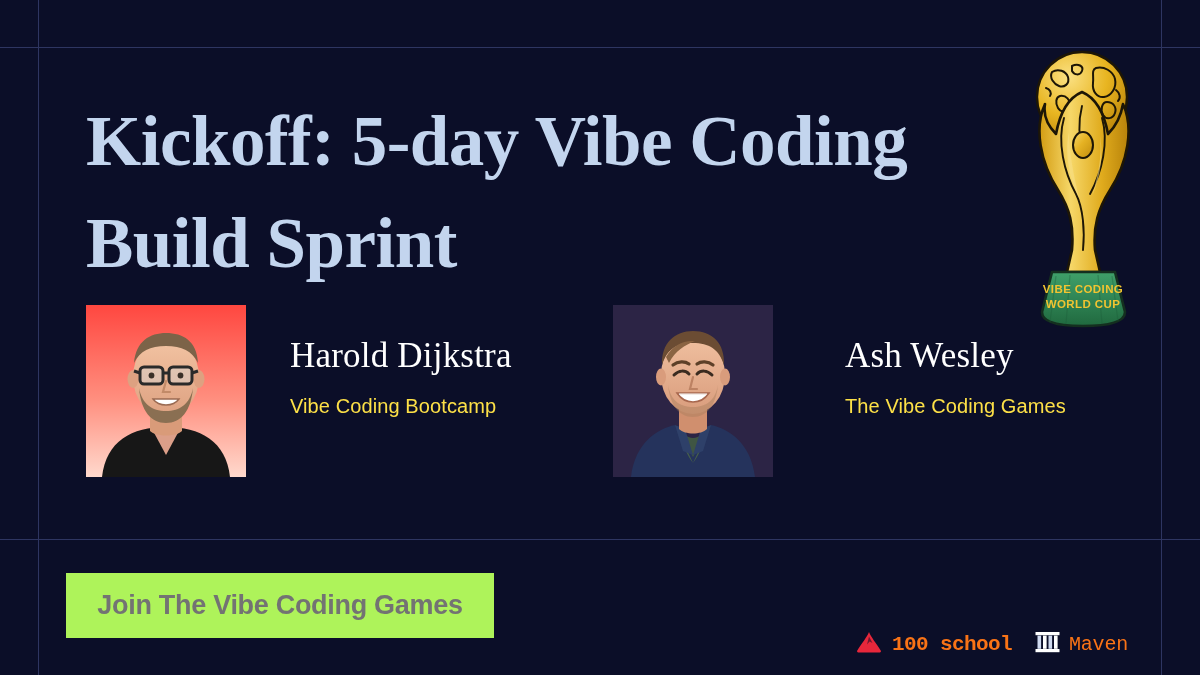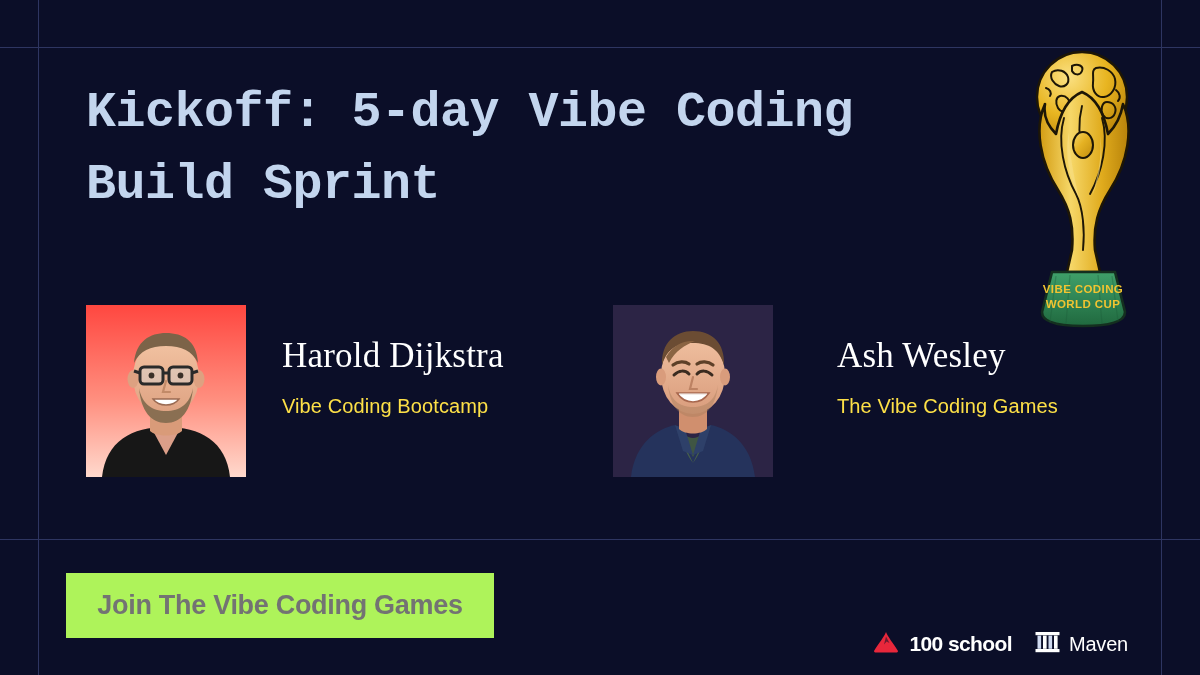--- a/index.html
+++ b/index.html
@@ -36,24 +36,24 @@
 
   .grid-v-left   { left: 38px; }
   .grid-v-right  { left: 1161px; }
   .grid-h-top    { top: 47px; }
   .grid-h-bottom { top: 539px; }
 
   
   .title {
     position: absolute;
     left: 86px;
-    top: 77px;
+    top: 90px;
     width: 860px;
-    font-family: Liberation Mono, monospace;
-    font-size: 50px;
+    font-family: Liberation Serif, serif;
+    font-size: 71px;
     line-height: 1.44;
     color: #c3d5ee;
     letter-spacing: -0.5px;
     white-space: pre-line;
   }
 
   
   .trophy-wrap {
     position: absolute;
     left: 1012px;
@@ -86,20 +86,21 @@
     height: 172px;
     flex: 0 0 160px;
     position: relative;
     overflow: hidden;
   }
   .headshot svg { display: block; width: 100%; height: 100%; }
 
   .speaker-text {
     padding-left: 36px;
     padding-top: 30px;
+    margin-left: 8px;
   }
   .speaker-name {
     font-family: "Liberation Serif", "DejaVu Serif", serif;
     font-size: 35px;
     line-height: 1.18;
     color: #ffffff;
     letter-spacing: 0.2px;
     white-space: nowrap;
   }
   .speaker-org {
@@ -145,22 +146,22 @@
     align-items: center;
     gap: 18px;
   }
   .logo-group {
     display: flex;
     align-items: center;
     gap: 9px;
   }
   .logo-icon { display: block; }
   .logo-text {
-    font-family: Liberation Sans, sans-serif;
-    color: #ffffff;
+    font-family: Liberation Mono, monospace;
+    color: #f97316;
     white-space: nowrap;
   }
   .logo-100school .logo-text {
     font-weight: bold;
     font-size: 21px;
     letter-spacing: -0.6px;
   }
   .logo-maven .logo-text {
     font-weight: normal;
     font-size: 20px;

